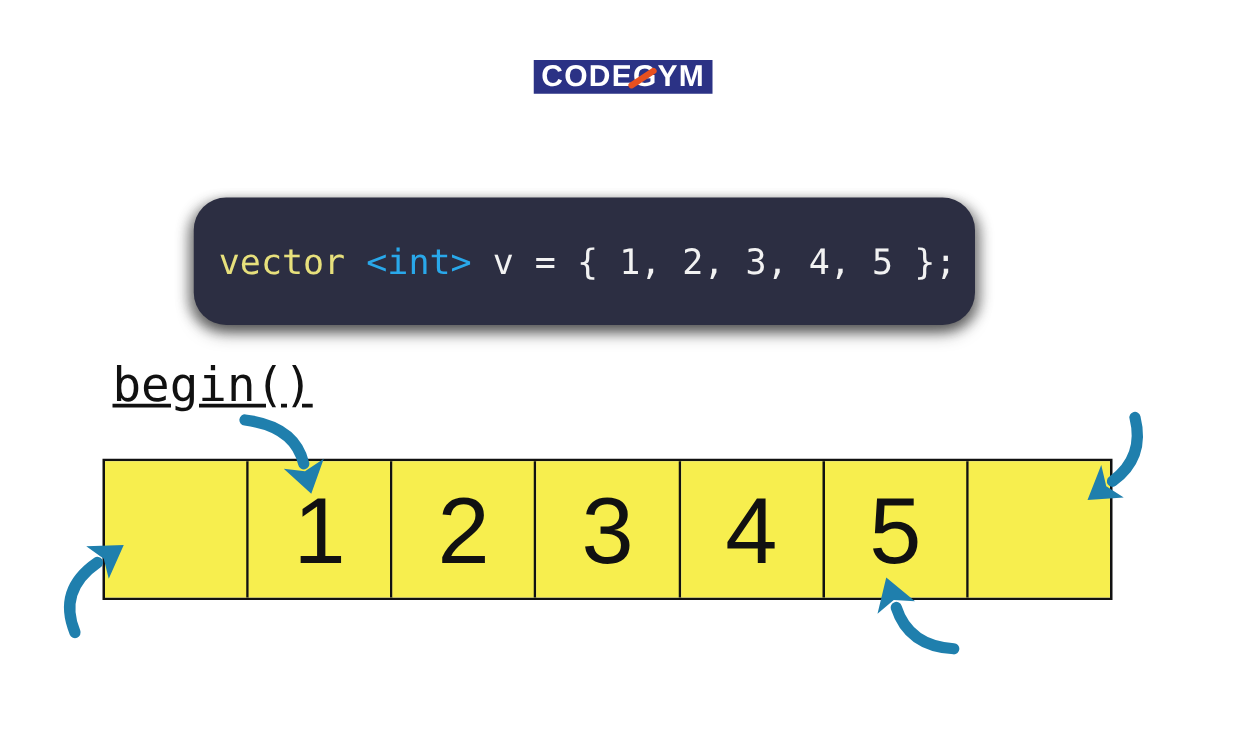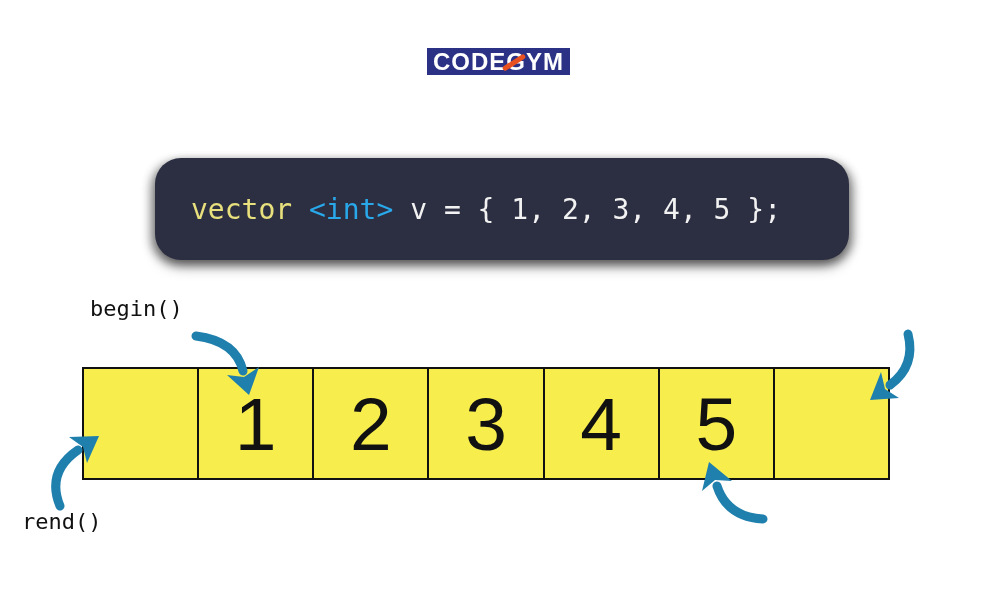--- a/index.html
+++ b/index.html
@@ -20,36 +20,36 @@
     font-family: "Liberation Sans", sans-serif; line-height: 27px;
   }
   .logo-slash {
     position: absolute; left: 74px; top: 12px; width: 26px; height: 5px;
     border-radius: 2.5px; background: var(--logo-slash, #e8501f);
     transform: rotate(-33deg);
   }
 
   
   .codebox {
-    position: absolute; left: 155px; top: 158px; width: 694px; height: 102px;
+    position: absolute; left: 155px; top: 158px; width: 625px; height: 102px;
     background: var(--code-bg, #2c2e42); border-radius: 26px;
-    box-sizing: border-box; display: flex; align-items: center; padding-left: 36px;
+    box-sizing: border-box; display: flex; align-items: center; padding-left: 20px;
     box-shadow: 0 7px 12px rgba(40,40,40,.5),
                 -5px 3px 9px rgba(40,40,40,.35),
                  5px 3px 9px rgba(40,40,40,.35);
   }
   .codeline {
     font-family: "DejaVu Sans Mono", monospace;
     font-size: 28px; white-space: pre;
   }
 
   
   .iter-label {
     position: absolute; font-family: "DejaVu Sans Mono", monospace;
-    font-size: 22px; line-height: 33px; color: #111111;
+    font-size: 38px; line-height: 33px; color: #111111; text-decoration: underline;
   }
   #label-begin  { left: 90px;  top: 292px; }
   #label-end    { left: 895px; top: 297px; }
   #label-rend   { left: 22px;  top: 505px; }
   #label-rbegin { left: 750px; top: 520px; }
 
   
   .array {
     position: absolute; left: 82px; top: 367px; width: 808px; height: 113px;
     display: flex; border: 2px solid var(--cell-border, #111111);
@@ -83,21 +83,20 @@
   <div class="logo">
     <span class="logo-text">CODEGYM</span>
     <span class="logo-slash"></span>
   </div>
 
   <div class="codebox">
     <span class="codeline"><span style="color: rgb(231, 224, 124);">vector </span><span style="color: rgb(41, 168, 234);">&lt;int&gt;</span><span style="color: rgb(242, 242, 242);"> v = { 1, 2, 3, 4, 5 };</span></span>
   </div>
 
   <div class="iter-label" id="label-begin">begin()</div>
-  <div class="iter-label" id="label-rend">rend()</div>
 
   <div class="array">
     <div class="cell"></div>
     <div class="cell">1</div>
     <div class="cell">2</div>
     <div class="cell">3</div>
     <div class="cell">4</div>
     <div class="cell">5</div>
     <div class="cell"></div>
   </div>

